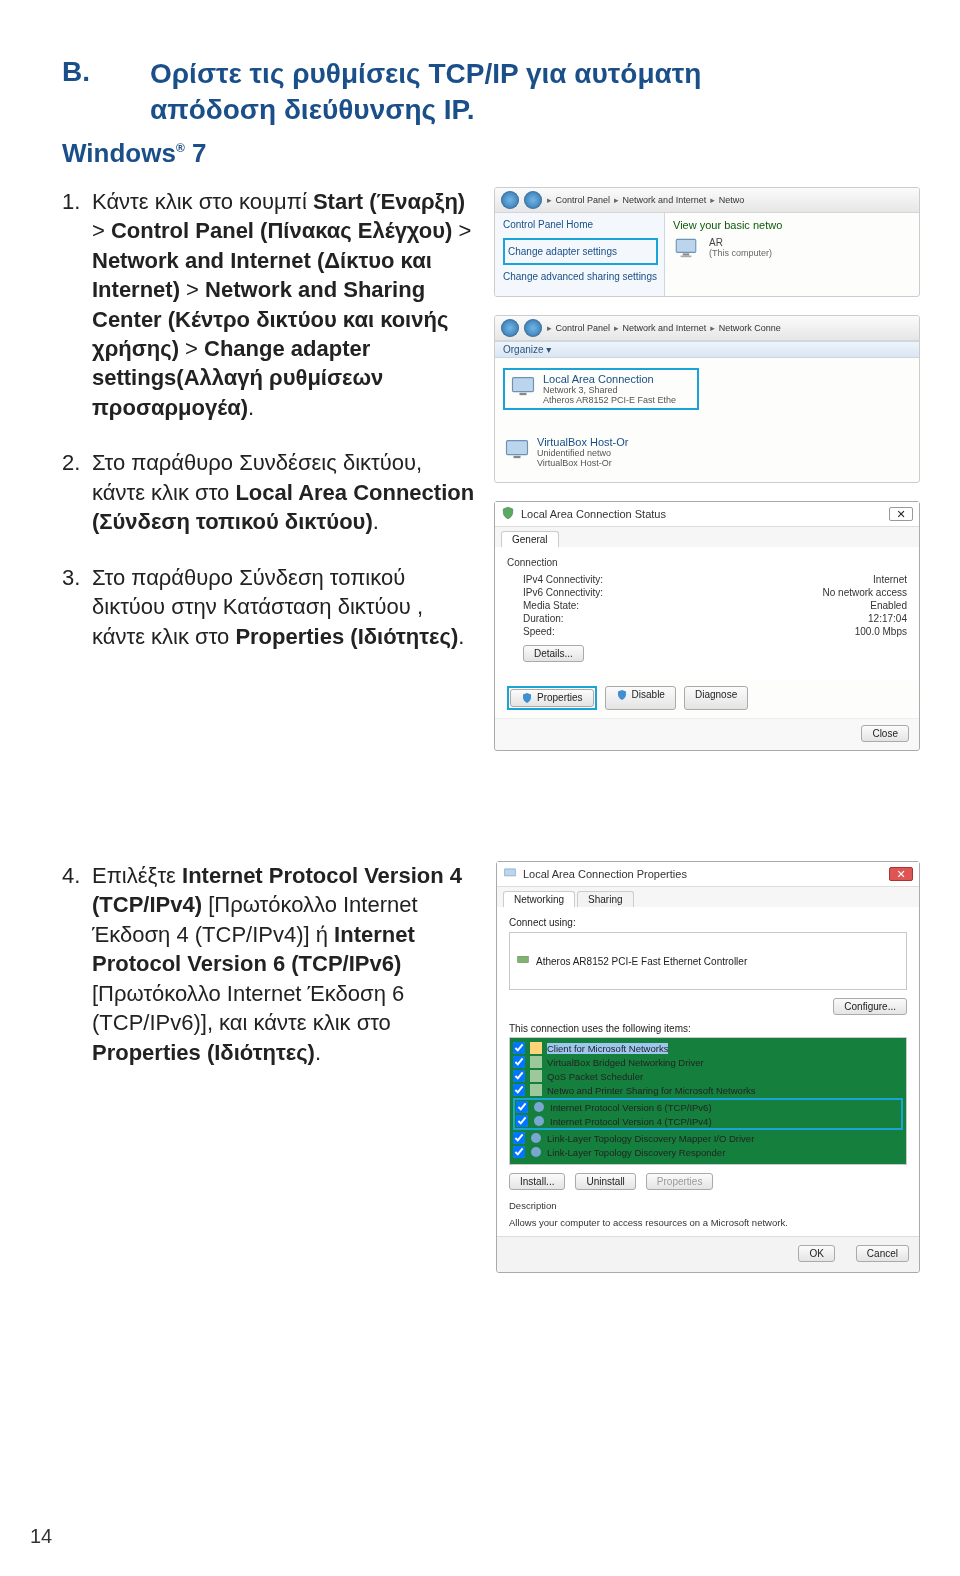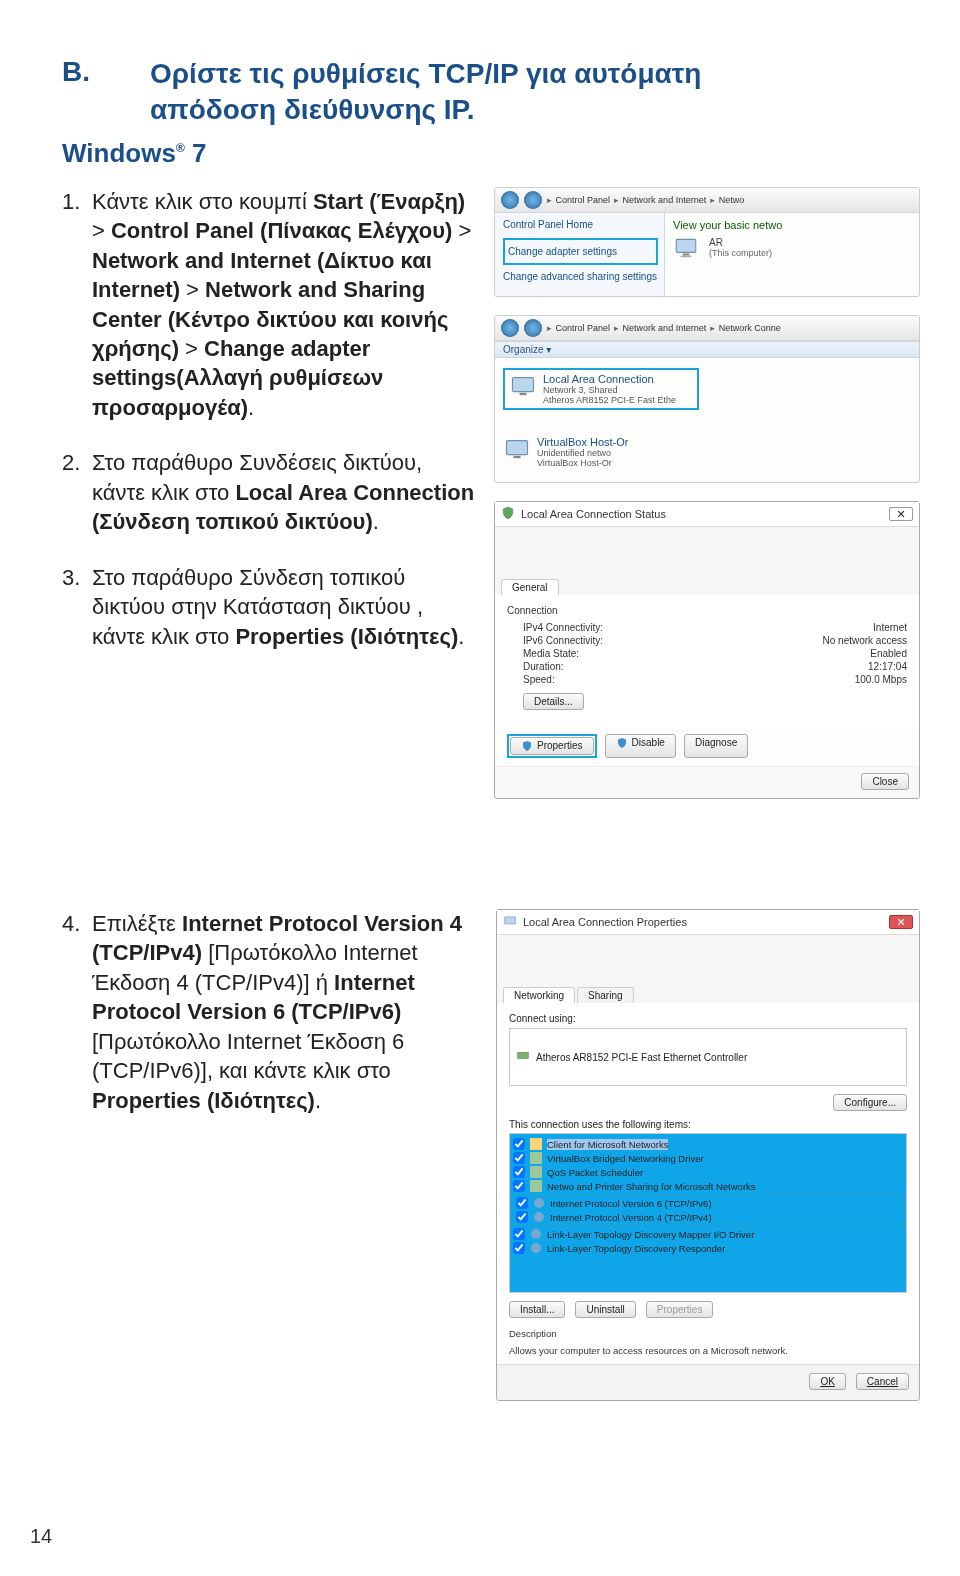--- a/index.html
+++ b/index.html
@@ -42,45 +42,45 @@
   .conn-item .t2 { color:#555; font-size:9px; }
   .hl2 { border:2px solid #19a3d6; padding:3px 4px; }
 
   
   .dialog { width: 100%; background: #fdfdfb; border:1px solid #aaa; border-radius:3px; font-size:10px; }
   .titlebar { display:flex; align-items:center; gap:6px; padding:4px 6px; background:#fff; border-bottom:1px solid #ddd; }
   .titlebar .shield { width:14px; height:14px; }
   .titlebar .ttl { font-size:11px; color:#333; }
   .closeX { margin-left:auto; width:24px; height:14px; border:1px solid #999; border-radius:2px; text-align:center; line-height:12px; font-size:11px; cursor:pointer; }
   .tabstrip { display:flex; gap:2px; padding:4px 6px 0; background:#f6f6f6; }
-  .tab { background:#fff; border:1px solid #ccc; border-bottom:none; padding:2px 10px; font-size:10px; border-radius:3px 3px 0 0;margin-top:48px; }
+  .tab { background:#fff; border:1px solid #ccc; border-bottom:none; padding:2px 10px; font-size:10px; border-radius:3px 3px 0 0; }
   .dlgbody { padding:10px 12px 8px; background:#fff; }
   .fsection { margin-bottom:10px; }
   .fsection .fhdr { color:#333; font-size:10px; margin-bottom:6px; }
   .kv { display:flex; justify-content:space-between; font-size:10px; color:#333; margin:2px 0 2px 16px; }
   .kv .k { color:#333; }
   .kv .v { color:#333; }
   .btn { background: linear-gradient(#fbfbfb,#e4e4e4); border:1px solid #aaa; border-radius:3px; padding:2px 10px; font-size:10px; display:inline-block; cursor:pointer; }
   .actrow { display:flex; align-items:center; margin:6px 0 4px 16px; }
   .actrow .mid { position:absolute; left:50%; transform:translateX(-50%); }
   .actrow { position: relative; }
   .btnrow { display:flex; gap:8px; padding:6px 12px 8px; }
   .btnrow .btn .ico { width:12px;height:12px;display:inline-block;vertical-align:middle;margin-right:4px; }
   .hl3 { border:2px solid #19a3d6; display:inline-block; padding:1px; }
   .dlgfoot { display:flex; justify-content:flex-end; padding:6px 10px 8px; border-top:1px solid #eee; background:#f8f8f8; border-radius:0 0 3px 3px; }
 
   
   .inset { background:#fff; border:1px solid #c8c8c8; padding:20px 6px; margin:4px 0 8px; display:flex; align-items:center; gap:6px; }
-  .list { background:#0ea5e9; border:1px solid #c8c8c8; height:160px; padding:3px; overflow:hidden; }
+  .list { background:#15803d; border:1px solid #c8c8c8; height:128px; padding:3px; overflow:hidden; }
   .listitem { display:flex; align-items:center; gap:5px; font-size:9.5px; padding:1px 0; }
   .listitem input { width:12px; height:12px; }
   .liicon { width:12px; height:12px; display:inline-block; }
   .hl4 { border:2px solid #19a3d6; padding:0 1px; margin:1px 0; }
   .desc { font-size:9.5px; color:#333; margin-top:6px; }
-  .dlgfoot2 { display:flex; justify-content:flex-end; gap:10px; padding:8px 10px 10px; background:#f3f3f3; border-top:1px solid #ddd; border-radius:0 0 3px 3px;text-decoration:underline; }
+  .dlgfoot2 { display:flex; justify-content:flex-end; gap:21px; padding:8px 10px 10px; background:#f3f3f3; border-top:1px solid #ddd; border-radius:0 0 3px 3px; }
 
   .row4 { display:flex; gap:20px; margin-top:110px; align-items:flex-start; }
   .row4 .col-left { width: 414px; }
   .row4 .col-right { flex:1; }
 
   .pagenum { position:absolute; bottom:28px; left:30px; font-size:20px; color:#333; }
 </style>
 </head>
 <body>
 

